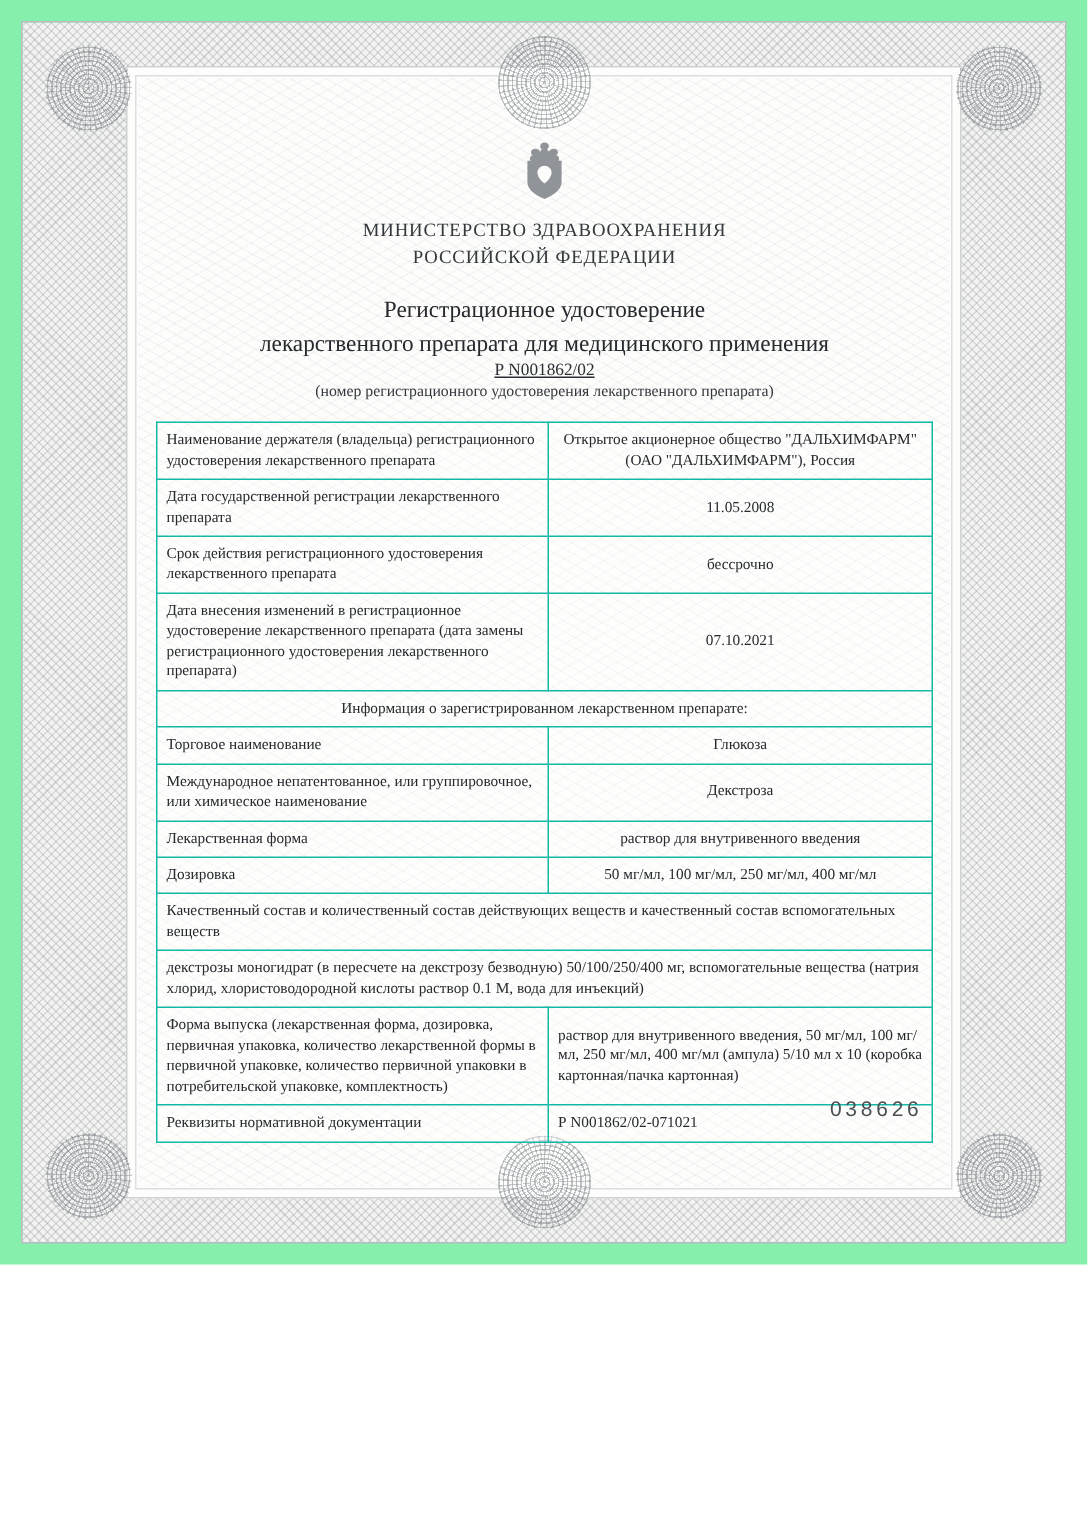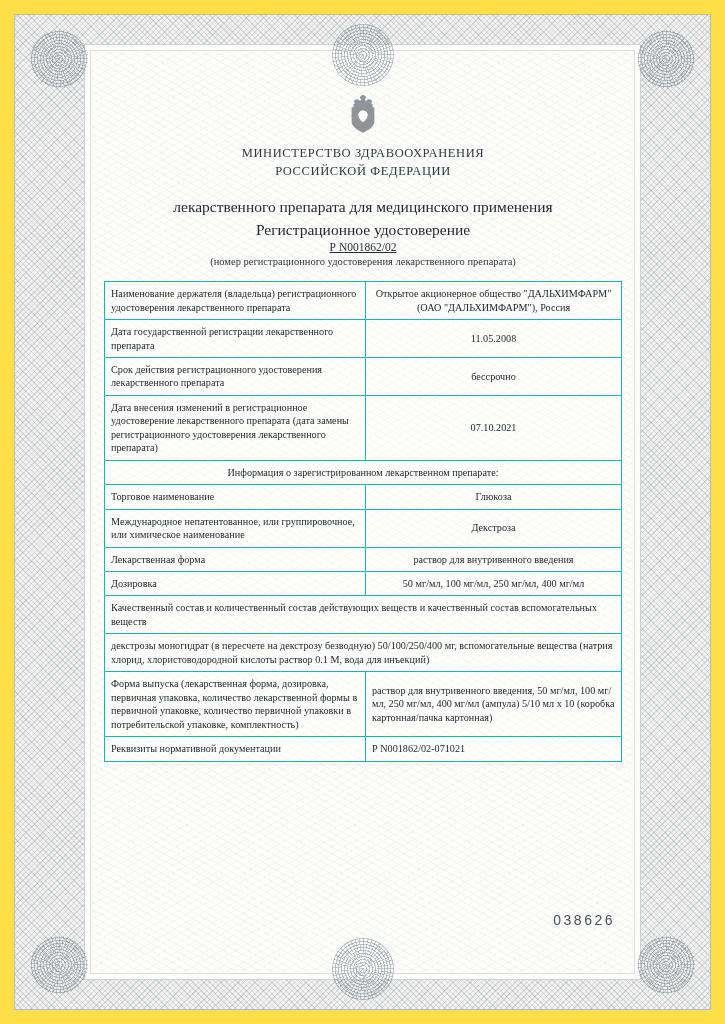--- a/index.html
+++ b/index.html
@@ -11,22 +11,22 @@
     width: 725px;
     height: 1024px;
     font-family: "Liberation Serif", serif;
     color: #2a2a2a;
     overflow: hidden;
   }
 
   .page {
     position: relative;
     width: 725px;
-    height: 1024px;
-    background: #fde047;
+    height: 843px;
+    background: #86efac;
   }
 
   
   .border-outer {
     position: absolute;
     left: 14px; top: 14px; right: 14px; bottom: 14px;
     background:
       repeating-linear-gradient(45deg, rgba(150,155,160,0.30) 0 1px, rgba(255,255,255,0) 1px 4px),
       repeating-linear-gradient(-45deg, rgba(150,155,160,0.30) 0 1px, rgba(255,255,255,0) 1px 4px),
       linear-gradient(#f2f2f1, #f2f2f1);
@@ -178,22 +178,22 @@
         <path d="M17 18.5c-2.6 0-4.7 2-4.7 4.5 0 3.1 2.6 5.7 4.7 7.3 2.1-1.6 4.7-4.2 4.7-7.3 0-2.5-2.1-4.5-4.7-4.5z"></path>
       </g>
     </svg>
 
     <div class="ministry">
       <div>МИНИСТЕРСТВО ЗДРАВООХРАНЕНИЯ</div>
       <div>РОССИЙСКОЙ ФЕДЕРАЦИИ</div>
     </div>
 
     <div class="title">
+      <div>Регистрационное удостоверение</div>
       <div>лекарственного препарата для медицинского применения</div>
-      <div>Регистрационное удостоверение</div>
     </div>
 
     <div class="regnum">Р N001862/02</div>
     <div class="regnum-sub">(номер регистрационного удостоверения лекарственного препарата)</div>
 
     <table class="doc">
       <tbody>
         <tr>
           <td class="label">Наименование держателя (владельца) регистрационного удостоверения лекарственного препарата</td>
           <td class="value">Открытое акционерное общество "ДАЛЬХИМФАРМ" (ОАО "ДАЛЬХИМФАРМ"), Россия</td>

